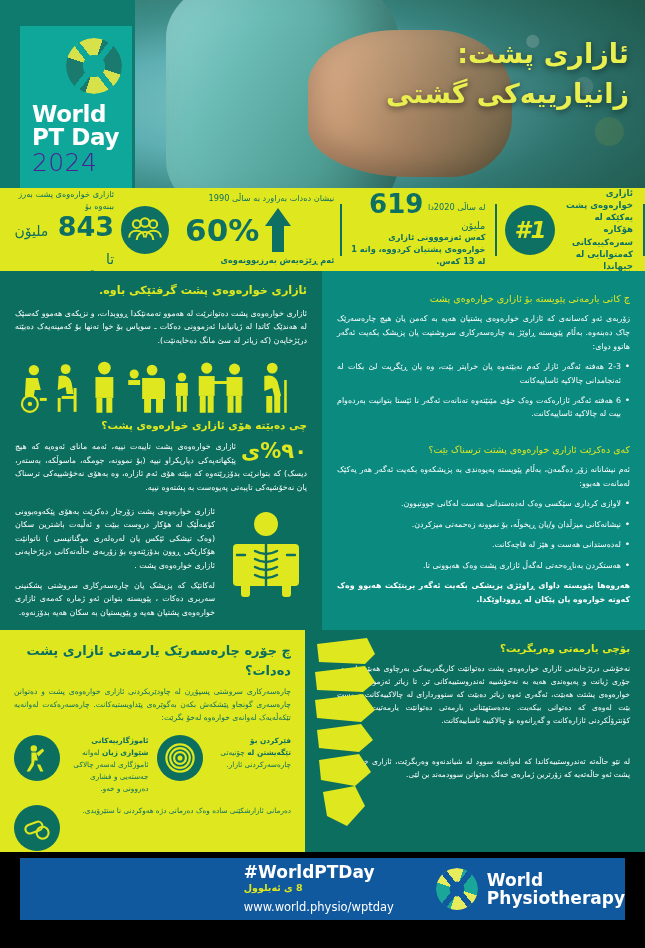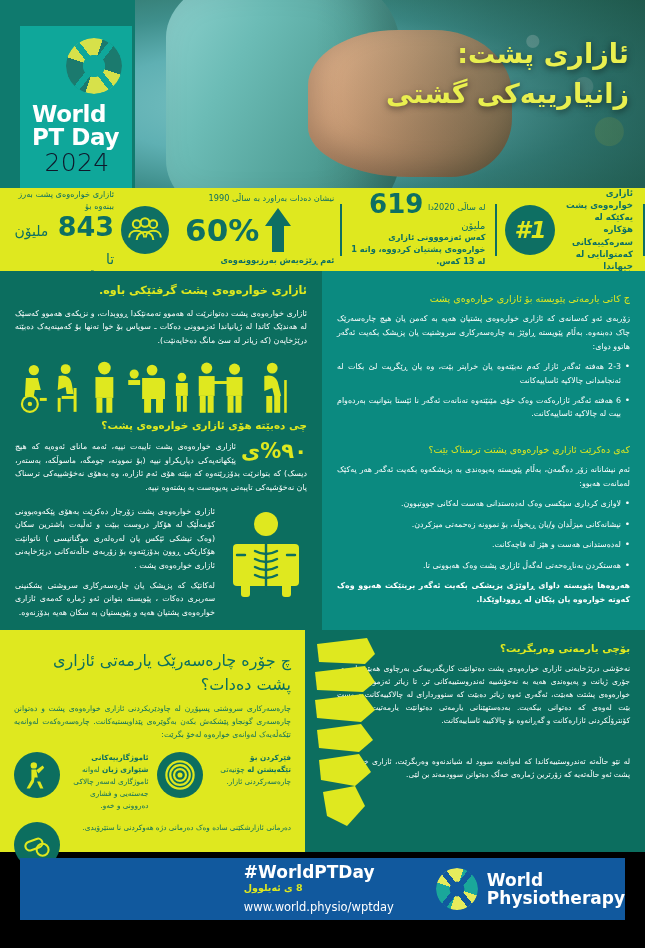--- a/index.html
+++ b/index.html
@@ -80,22 +80,22 @@
     content: ""; position: absolute; inset: 0; border-radius: 50%;
     background:
       linear-gradient(52deg, transparent 46%, #0fa79a 46% 54%, transparent 54%),
       linear-gradient(-52deg, transparent 46%, #0fa79a 46% 54%, transparent 54%);
   }
   .logo-wpt {
     color: #fff; font-weight: bold; font-size: 23px; line-height: 1.02;
     letter-spacing: -.4px; direction: ltr; text-align: left;
   }
   .logo-year {
-    color: #0f172a; font-size: 25px; line-height: 1.05; direction: ltr;
-    text-align: center; font-weight: 300; letter-spacing: .4px;
+    color: #4c1d95; font-size: 25px; line-height: 1.05; direction: ltr;
+    text-align: left; font-weight: 300; letter-spacing: .4px;
   }
   .hero-title {
     position: absolute; right: 16px; top: 34px; z-index: 5;
     text-align: right; color: #e9ef4f;
     font-weight: bold; font-size: 27px; line-height: 1.48;
     text-shadow: 0 2px 7px rgba(0,0,0,.55);
     max-width: 350px;
   }
   .hero-title span { display: block; }
 
@@ -198,21 +198,21 @@
   .xray-fig { flex: 0 0 82px; padding-top: 6px; }
   .xray-fig svg { width: 82px; height: 104px; display: block; }
   .p-b-white { color: #fff; font-size: 7.9px; line-height: 1.72; text-align: justify; text-align-last: right; }
 
   
   .panel-yellow {
     position: absolute; left: 0; top: 630px; width: 305px; height: 222px;
     background: #dfe81f; padding: 11px 14px 8px;
     text-align: right;
   }
-  .h-teal { color: #0c6e5f; font-weight: normal; font-size: 16px; line-height: 1.5; margin-bottom: 6px; margin-top: 8px; }
+  .h-teal { color: #0c6e5f; font-weight: bold; font-size: 13px; line-height: 1.5; margin-bottom: 6px; }
   .p-teal { color: #0c6e5f; font-size: 7.6px; line-height: 1.68; text-align: justify; text-align-last: right; }
   .tr-row { display: flex; flex-direction: row-reverse; align-items: flex-start; gap: 8px; margin-top: 11px; }
   .tr-ico { flex: 0 0 46px; width: 46px; height: 46px; border-radius: 50%; background: #0c6e5f;
             display: flex; align-items: center; justify-content: center; }
   .tr-txt { flex: 1 1 auto; color: #0c6e5f; font-size: 7.3px; line-height: 1.62; text-align: right; }
   .tr-txt b { font-weight: bold; }
   .tr-half { flex: 1 1 50%; display: flex; flex-direction: row-reverse; gap: 12px; align-items: flex-start; }
 
   
   .spine { position: absolute; left: 305px; top: 630px; width: 86px; height: 222px; }

